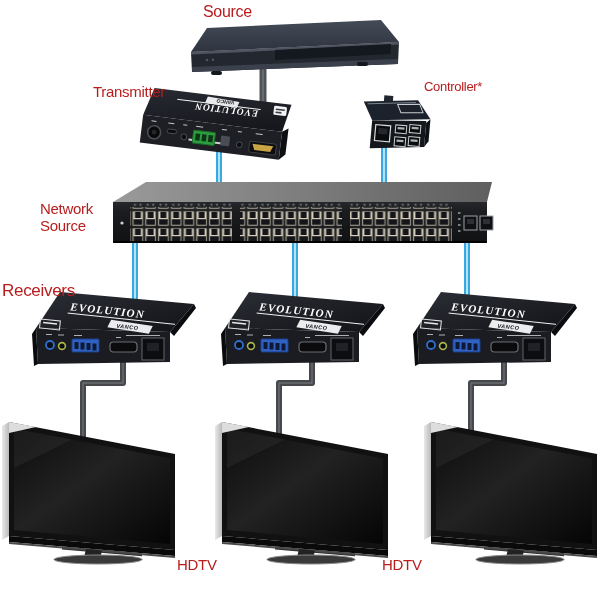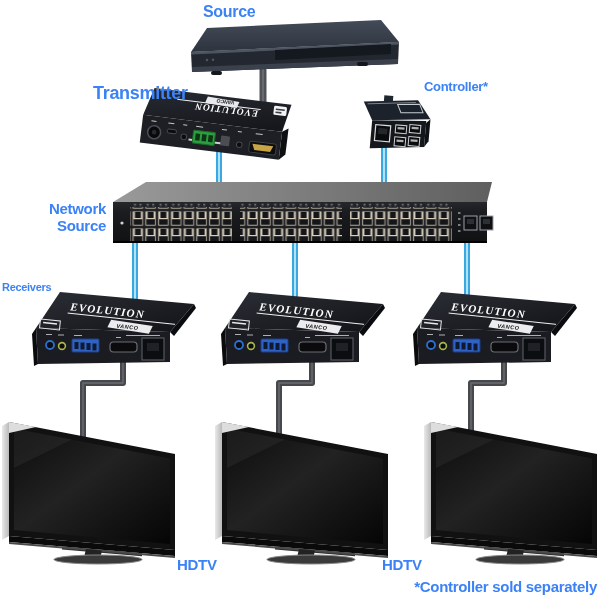--- a/index.html
+++ b/index.html
@@ -1,21 +1,21 @@
 <!DOCTYPE html>
 <html><head>
 <meta charset="utf-8">
 <style>
   html,body{margin:0;padding:0;background:#fff;}
   #canvas{position:relative;width:600px;height:602px;background:#ffffff;overflow:hidden;
           font-family:"Liberation Sans",sans-serif;}
   .abs{position:absolute;}
-  .lbl{position:absolute;font-weight:700;color:#3b82f6;font-size:16px;
+  .lbl{position:absolute;font-weight:400;color:#b91c1c;font-size:16px;
        letter-spacing:-0.3px;white-space:nowrap;}
-  .lbl-center{text-align:right;line-height:1.1;}
+  .lbl-center{text-align:left;line-height:1.1;}
   .lbl-right{text-align:right;}
   svg{display:block;}
 </style>
 </head>
 <body>
 
 <div id="canvas">
 
   <svg class="abs" style="left:0;top:0" width="600" height="602" viewBox="0 0 600 602">
 
@@ -353,24 +353,23 @@
     <polygon points="7,128 173,142 173,148 7,134" fill="#0a0a0a"></polygon>
     <g fill="#2e2e2e">
       <rect x="60" y="133.5" width="80" height="3" transform="skewY(4.8)"></rect>
     </g>
     <polygon points="7,134 173,148 173,150 7,136" fill="#4a4a4a"></polygon>
     <polygon points="84,141 100,142.5 98,151 82,149.5" fill="#222222"></polygon>
     <ellipse cx="96" cy="151.5" rx="44" ry="4.5" fill="#3a3a3a" stroke="#8a8a8a" stroke-width="1"></ellipse>
   </svg>
 
   <div class="lbl" style="left:203px;top:3px">Source</div>
-  <div class="lbl" style="left:93px;top:83px;font-size:18px">Transmitter</div>
+  <div class="lbl" style="left:93px;top:83px;font-size:15px">Transmitter</div>
   <div class="lbl" style="left:424px;top:79px;font-size:13px">Controller*</div>
   <div class="lbl lbl-center" style="left:40px;top:201px;width:66px;font-size:15px">
     <div>Network</div>
     <div>Source</div>
   </div>
-  <div class="lbl" style="left:2px;top:281px;font-size:11px">Receivers</div>
+  <div class="lbl" style="left:2px;top:281px;font-size:17px">Receivers</div>
   <div class="lbl" style="left:177px;top:556px;font-size:15px">HDTV</div>
   <div class="lbl" style="left:382px;top:556px;font-size:15px">HDTV</div>
-  <div class="lbl lbl-right" style="left:400px;top:578px;width:197px;font-size:15px">*Controller sold separately</div>
 
 </div>
 
 </body></html>

